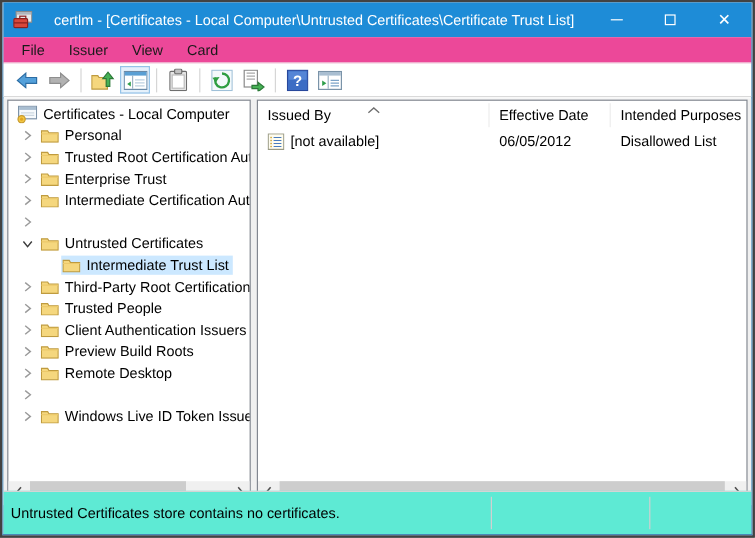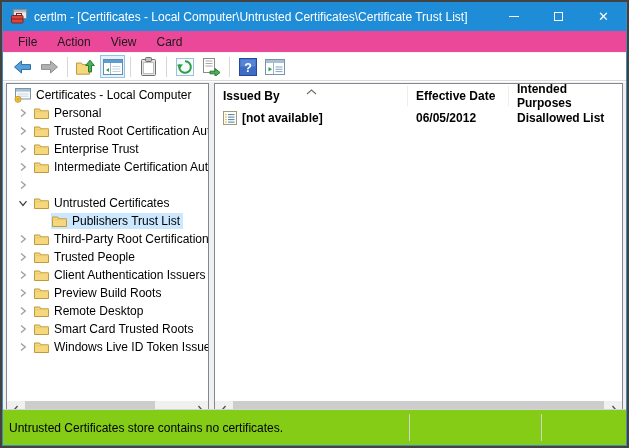--- a/index.html
+++ b/index.html
@@ -4,21 +4,21 @@
 <style>
   * { box-sizing: border-box; margin: 0; padding: 0; }
   html,body { width:629px; height:448px; }
   body { font-family:"Liberation Sans", sans-serif; background:#424242; overflow:hidden; }
   .screen { position:relative; width:629px; height:448px; background:#424242; }
   .window { position:absolute; left:2px; top:2px; width:625px; height:444px;
             background:#fff; border:1px solid #4989b8; border-top:none; }
 
   
   .titlebar { height:29px; background:#1e8cd7; display:flex; align-items:center; padding-left:8px; }
-  .titlebar .title { color:#ffffff; font-size:12px; margin-left:7px; flex:1;
+  .titlebar .title { color:#ffffff; font-size:12px; margin-left:18px; flex:1;
                      white-space:nowrap; overflow:hidden; }
   .win-controls { display:flex; height:100%; }
   .win-btn { width:45px; height:100%; display:flex; align-items:center; justify-content:center; color:#fff; }
   .glyph-min { width:10px; height:1px; background:#fff; }
   .glyph-max { width:9px; height:9px; border:1px solid #fff; }
   .glyph-close { font-size:13px; line-height:1; color:#fff; }
 
   
   .menubar { height:22px; background:#ec4899; display:flex; align-items:center;
              padding-left:5px; font-size:12px; color:#1a1a1a; border-bottom:1px solid #f2f2f2; }
@@ -29,21 +29,21 @@
              display:flex; align-items:center; padding-left:6px; }
   .tbtn { width:25px; height:23px; display:flex; align-items:center; justify-content:center;
           border:1px solid transparent; margin:0 1px; }
   .tbtn.pressed { background:#e5f1fb; border:1px solid #94c3e8; }
   .tsep { width:1px; height:20px; background:#d6d6d6; margin:0 4px; }
 
   
   .main { position:absolute; left:0; right:0; top:80px; bottom:24px; background:#f0f0f0; }
   .panel { position:absolute; top:1px; bottom:2px; background:#fff; border:1px solid #828790; overflow:hidden; }
   .tree-panel { left:3px; width:203px; }
-  .list-panel { left:211px; right:3px;font-weight:bold; }
+  .list-panel { left:211px; right:3px; }
 
   
   .tree { position:absolute; left:0; right:0; top:2px; bottom:17px; overflow:hidden; }
   .tree-row { height:18px; display:flex; align-items:center; white-space:nowrap; font-size:12px; color:#000; }
   .chev-box { width:20px; display:flex; align-items:center; justify-content:center; flex:0 0 auto; }
   .tree-ico { margin-right:5px; flex:0 0 auto; display:flex; }
   .sel-wrap { display:inline-flex; align-items:center; padding:1px 3px 1px 1px;justify-content:flex-end; }
   .sel-wrap.selected { background:#cce8ff; }
 
   
@@ -56,21 +56,21 @@
   .list-header { position:relative; height:24px; display:flex; font-size:12px; color:#000; }
   .hcell { position:relative; display:flex; align-items:center; padding-left:8px;
            border-right:1px solid #ededed; height:20px; margin-top:2px; }
   .c1 { width:193px; } .c2 { width:101px; } .c3 { flex:1; border-right:none; }
   .sort-chev { position:absolute; top:-2px; left:50%; margin-left:-5px; }
   .list-row { display:flex; align-items:center; height:19px; font-size:12px; color:#000; }
   .rcell { display:flex; align-items:center; padding-left:8px; white-space:nowrap; overflow:hidden; }
   .rcell .row-ico { margin-right:5px; display:flex; }
 
   
-  .statusbar { position:absolute; left:0; right:0; bottom:0; height:36px; background:#84cc16;
+  .statusbar { position:absolute; left:0; right:0; bottom:0; height:36px; background:#5eead4;
                border-top:1px solid #d4d4d4; display:flex; align-items:center; font-size:12px; color:#000;
                padding-left:6px; }
   .status-div { position:absolute; top:4px; bottom:4px; width:1px; background:#d0d0d0; }
 </style>
 </head>
 <body>
 
 <div class="screen">
   <div class="window">
 
@@ -93,21 +93,21 @@
             <span class="glyph-max"></span>
           </div>
         <div class="win-btn">
             <span class="glyph-close">✕</span>
           </div>
       </div>
     </div>
 
     <div class="menubar">
         <span class="menu-item">File</span>
-        <span class="menu-item">Action</span>
+        <span class="menu-item">Issuer</span>
         <span class="menu-item">View</span>
         <span class="menu-item">Card</span>
       </div>
 
     <div class="toolbar">
         <div class="tbtn">
           <span style="display:flex;">
             <svg width="19" height="14" viewBox="0 0 19 14">
               <path d="M8.5 1 L1.5 7 L8.5 13 V9.4 H17.5 V4.6 H8.5 Z" fill="#53a0da" stroke="#2d6da4"></path>
             </svg>
@@ -313,21 +313,21 @@
             </div>
             <div class="tree-row">
               <span style="width:44px;flex:0 0 auto;"></span>
               <span class="sel-wrap selected">
                 <span class="tree-ico">
                   <svg width="15" height="12" viewBox="0 0 15 12">
                     <path d="M0.5 2 h5.2 l1.1 1.8 h7.7 v7.7 h-14 z" fill="#f5d77e" stroke="#bf9b3f"></path>
                     <path d="M0.5 4.6 h14" stroke="#ecc96a"></path>
                   </svg>
                 </span>
-                <span>Publishers Trust List</span>
+                <span>Intermediate Trust List</span>
               </span>
             </div>
             <div class="tree-row">
               <span style="width:6px;flex:0 0 auto;"></span>
               <span class="chev-box">
                 <svg width="8" height="10" viewBox="0 0 8 10">
                   <polyline points="2,1.5 6.3,5 2,8.5" fill="none" stroke="#9a9a9a" stroke-width="1.2"></polyline>
                 </svg>
               </span>
               <span class="sel-wrap">
@@ -407,29 +407,20 @@
                 </span>
                 <span>Remote Desktop</span>
               </span>
             </div>
             <div class="tree-row">
               <span style="width:6px;flex:0 0 auto;"></span>
               <span class="chev-box">
                 <svg width="8" height="10" viewBox="0 0 8 10">
                   <polyline points="2,1.5 6.3,5 2,8.5" fill="none" stroke="#9a9a9a" stroke-width="1.2"></polyline>
                 </svg>
-              </span>
-              <span class="sel-wrap">
-                <span class="tree-ico">
-                  <svg width="15" height="12" viewBox="0 0 15 12">
-                    <path d="M0.5 2 h5.2 l1.1 1.8 h7.7 v7.7 h-14 z" fill="#f5d77e" stroke="#bf9b3f"></path>
-                    <path d="M0.5 4.6 h14" stroke="#ecc96a"></path>
-                  </svg>
-                </span>
-                <span>Smart Card Trusted Roots</span>
               </span>
             </div>
             <div class="tree-row">
               <span style="width:6px;flex:0 0 auto;"></span>
               <span class="chev-box">
                 <svg width="8" height="10" viewBox="0 0 8 10">
                   <polyline points="2,1.5 6.3,5 2,8.5" fill="none" stroke="#9a9a9a" stroke-width="1.2"></polyline>
                 </svg>
               </span>
               <span class="sel-wrap">

